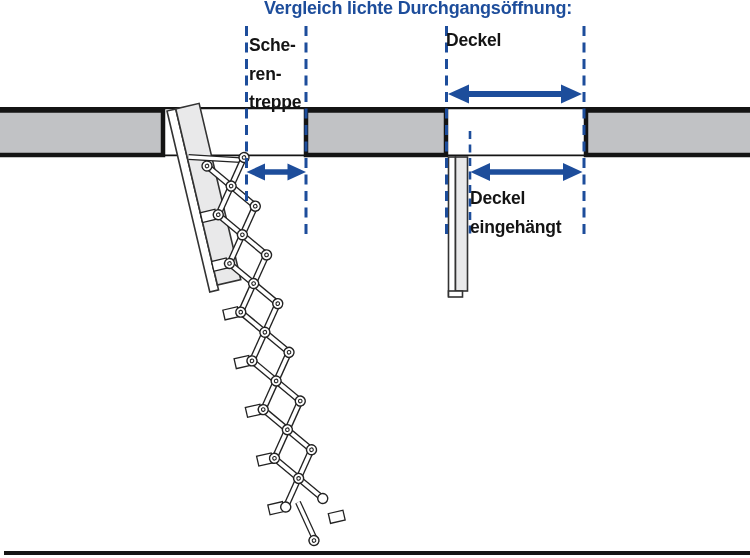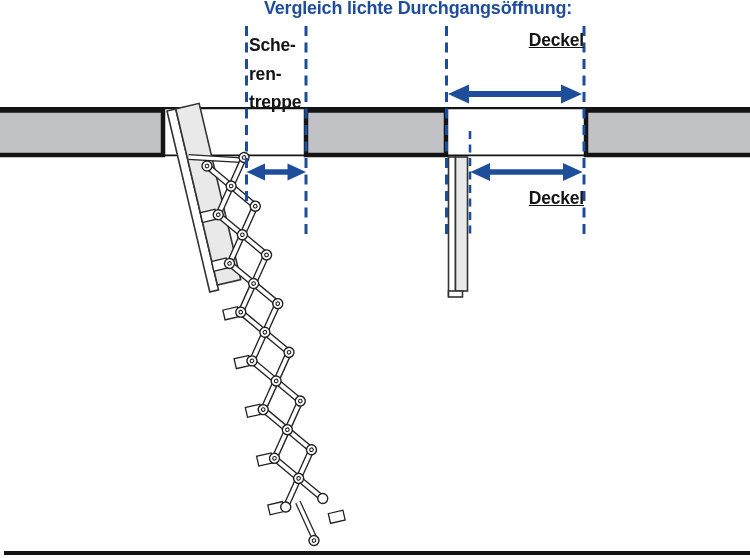--- a/index.html
+++ b/index.html
@@ -3,21 +3,21 @@
 <meta charset="utf-8">
 <style>
   html,body{margin:0;padding:0;background:#ffffff;}
   body{width:750px;height:558px;font-family:"Liberation Sans", sans-serif;}
   .stage{position:relative;width:750px;height:558px;overflow:hidden;background:#fff;}
   .stage svg{position:absolute;left:0;top:0;}
   .lbl{position:absolute;font-weight:bold;color:#141414;font-size:17.5px;
        line-height:28.5px;letter-spacing:-0.2px;white-space:nowrap;}
   .title{position:absolute;left:230px;top:-2px;width:376px;text-align:center;
          font-weight:bold;font-size:18px;letter-spacing:-0.2px;color:#1d4d9b;}
-  .center{text-align:right;text-decoration:underline;}
+  .center{text-align:left;}
 </style>
 </head>
 <body>
 
 <div class="stage">
 
   <svg width="750" height="558" viewBox="0 0 750 558">
 
     <defs>
 
@@ -111,15 +111,16 @@
     <div>ren-</div>
     <div>treppe</div>
   </div>
 
   <div class="lbl center" style="left:446px;top:26px;width:138px;">
     <div>Deckel</div>
   </div>
 
   <div class="lbl center" style="left:470px;top:184px;width:114px;">
     <div>Deckel</div>
+    <div>eingehängt</div>
   </div>
 
 </div>
 
 </body></html>

